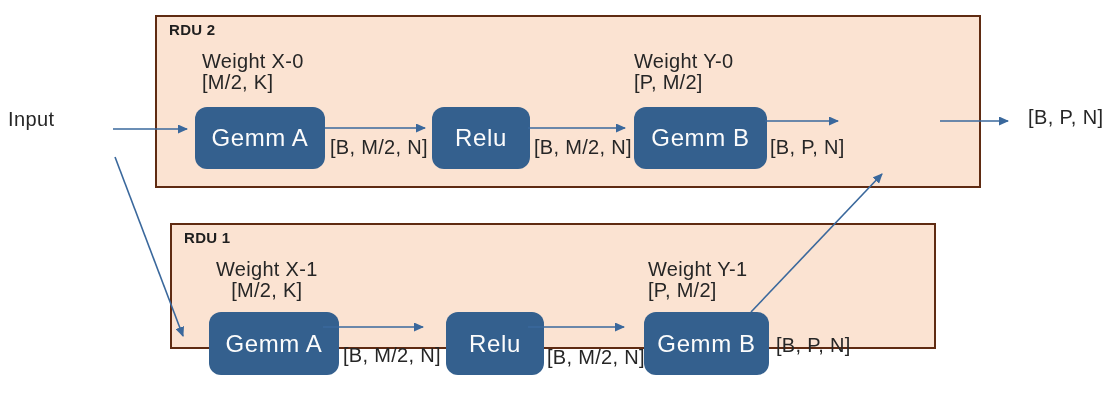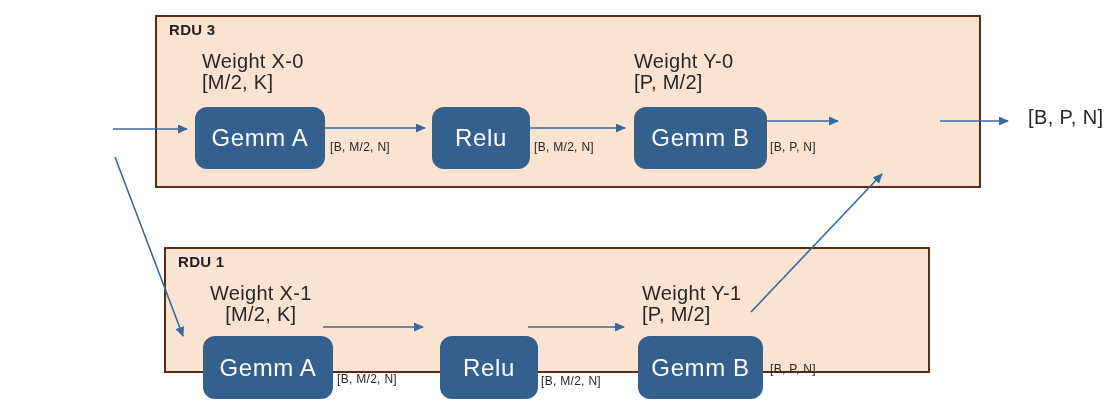--- a/index.html
+++ b/index.html
@@ -22,65 +22,66 @@
     position:absolute; font-size:20px; line-height:21px; letter-spacing:.3px;
     color:var(--label-text,#262626); z-index:3; white-space:nowrap;
   }
   .node {
     position:absolute; background:var(--node-fill,#34608E);
     color:var(--node-text,#FCFCFC); border-radius:12px;
     display:flex; align-items:center; justify-content:center;
     font-size:24px; letter-spacing:.6px; z-index:3; white-space:nowrap;
   }
   .edge-label {
-    position:absolute; font-size:12px; letter-spacing:.3px; line-height:18px;
+    position:absolute; font-size:20px; letter-spacing:.3px; line-height:18px;
     color:var(--label-text,#262626); z-index:3; white-space:nowrap;
   }
   .io-label {
     position:absolute; font-size:20px; line-height:27px; letter-spacing:.4px;
     color:var(--label-text,#262626); z-index:3; white-space:nowrap;
   }
   svg.connectors { position:absolute; left:0; top:0; z-index:2; }
   svg.connectors line { stroke:var(--arrow,#3A689C); stroke-width:1.6; }
   svg.connectors marker path { fill:var(--arrow,#3A689C); }
 </style>
 </head>
 <body>
 
 <div class="canvas">
 
   <div class="io-label" style="left:8px; top:106px;">
+    <div>Input</div>
   </div>
 
   <div class="io-label" style="left:1028px; top:104px;">
     <div>[B, P, N]</div>
   </div>
 
   <div class="rdu" style="left:155px; top:15px; width:826px; height:173px;">
-    <div class="rdu-title" style="left:12px; top:4px;">RDU 3</div>
+    <div class="rdu-title" style="left:12px; top:4px;">RDU 2</div>
 
     <div class="weight-label" style="left:45px; top:34px;">
       <div>Weight X-0</div>
       <div>[M/2, K]</div>
     </div>
     <div class="weight-label" style="left:477px; top:34px;">
       <div>Weight Y-0</div>
       <div>[P, M/2]</div>
     </div>
 
     <div class="node" style="left:38px; top:90px; width:130px; height:62px;">Gemm A</div>
     <div class="node" style="left:275px; top:90px; width:98px; height:62px;">Relu</div>
     <div class="node" style="left:477px; top:90px; width:133px; height:62px;">Gemm B</div>
 
     <div class="edge-label" style="left:173px; top:121px;">[B, M/2, N]</div>
     <div class="edge-label" style="left:377px; top:121px;">[B, M/2, N]</div>
     <div class="edge-label" style="left:613px; top:121px;">[B, P, N]</div>
   </div>
 
-  <div class="rdu" style="left:164px; top:223px; width:766px; height:126px;margin-top:24px;">
+  <div class="rdu" style="left:170px; top:223px; width:766px; height:126px;">
     <div class="rdu-title" style="left:12px; top:4px;">RDU 1</div>
 
     <div class="weight-label" style="left:44px; top:34px;text-align:center;">
       <div>Weight X-1</div>
       <div>[M/2, K]</div>
     </div>
     <div class="weight-label" style="left:476px; top:34px;">
       <div>Weight Y-1</div>
       <div>[P, M/2]</div>
     </div>

